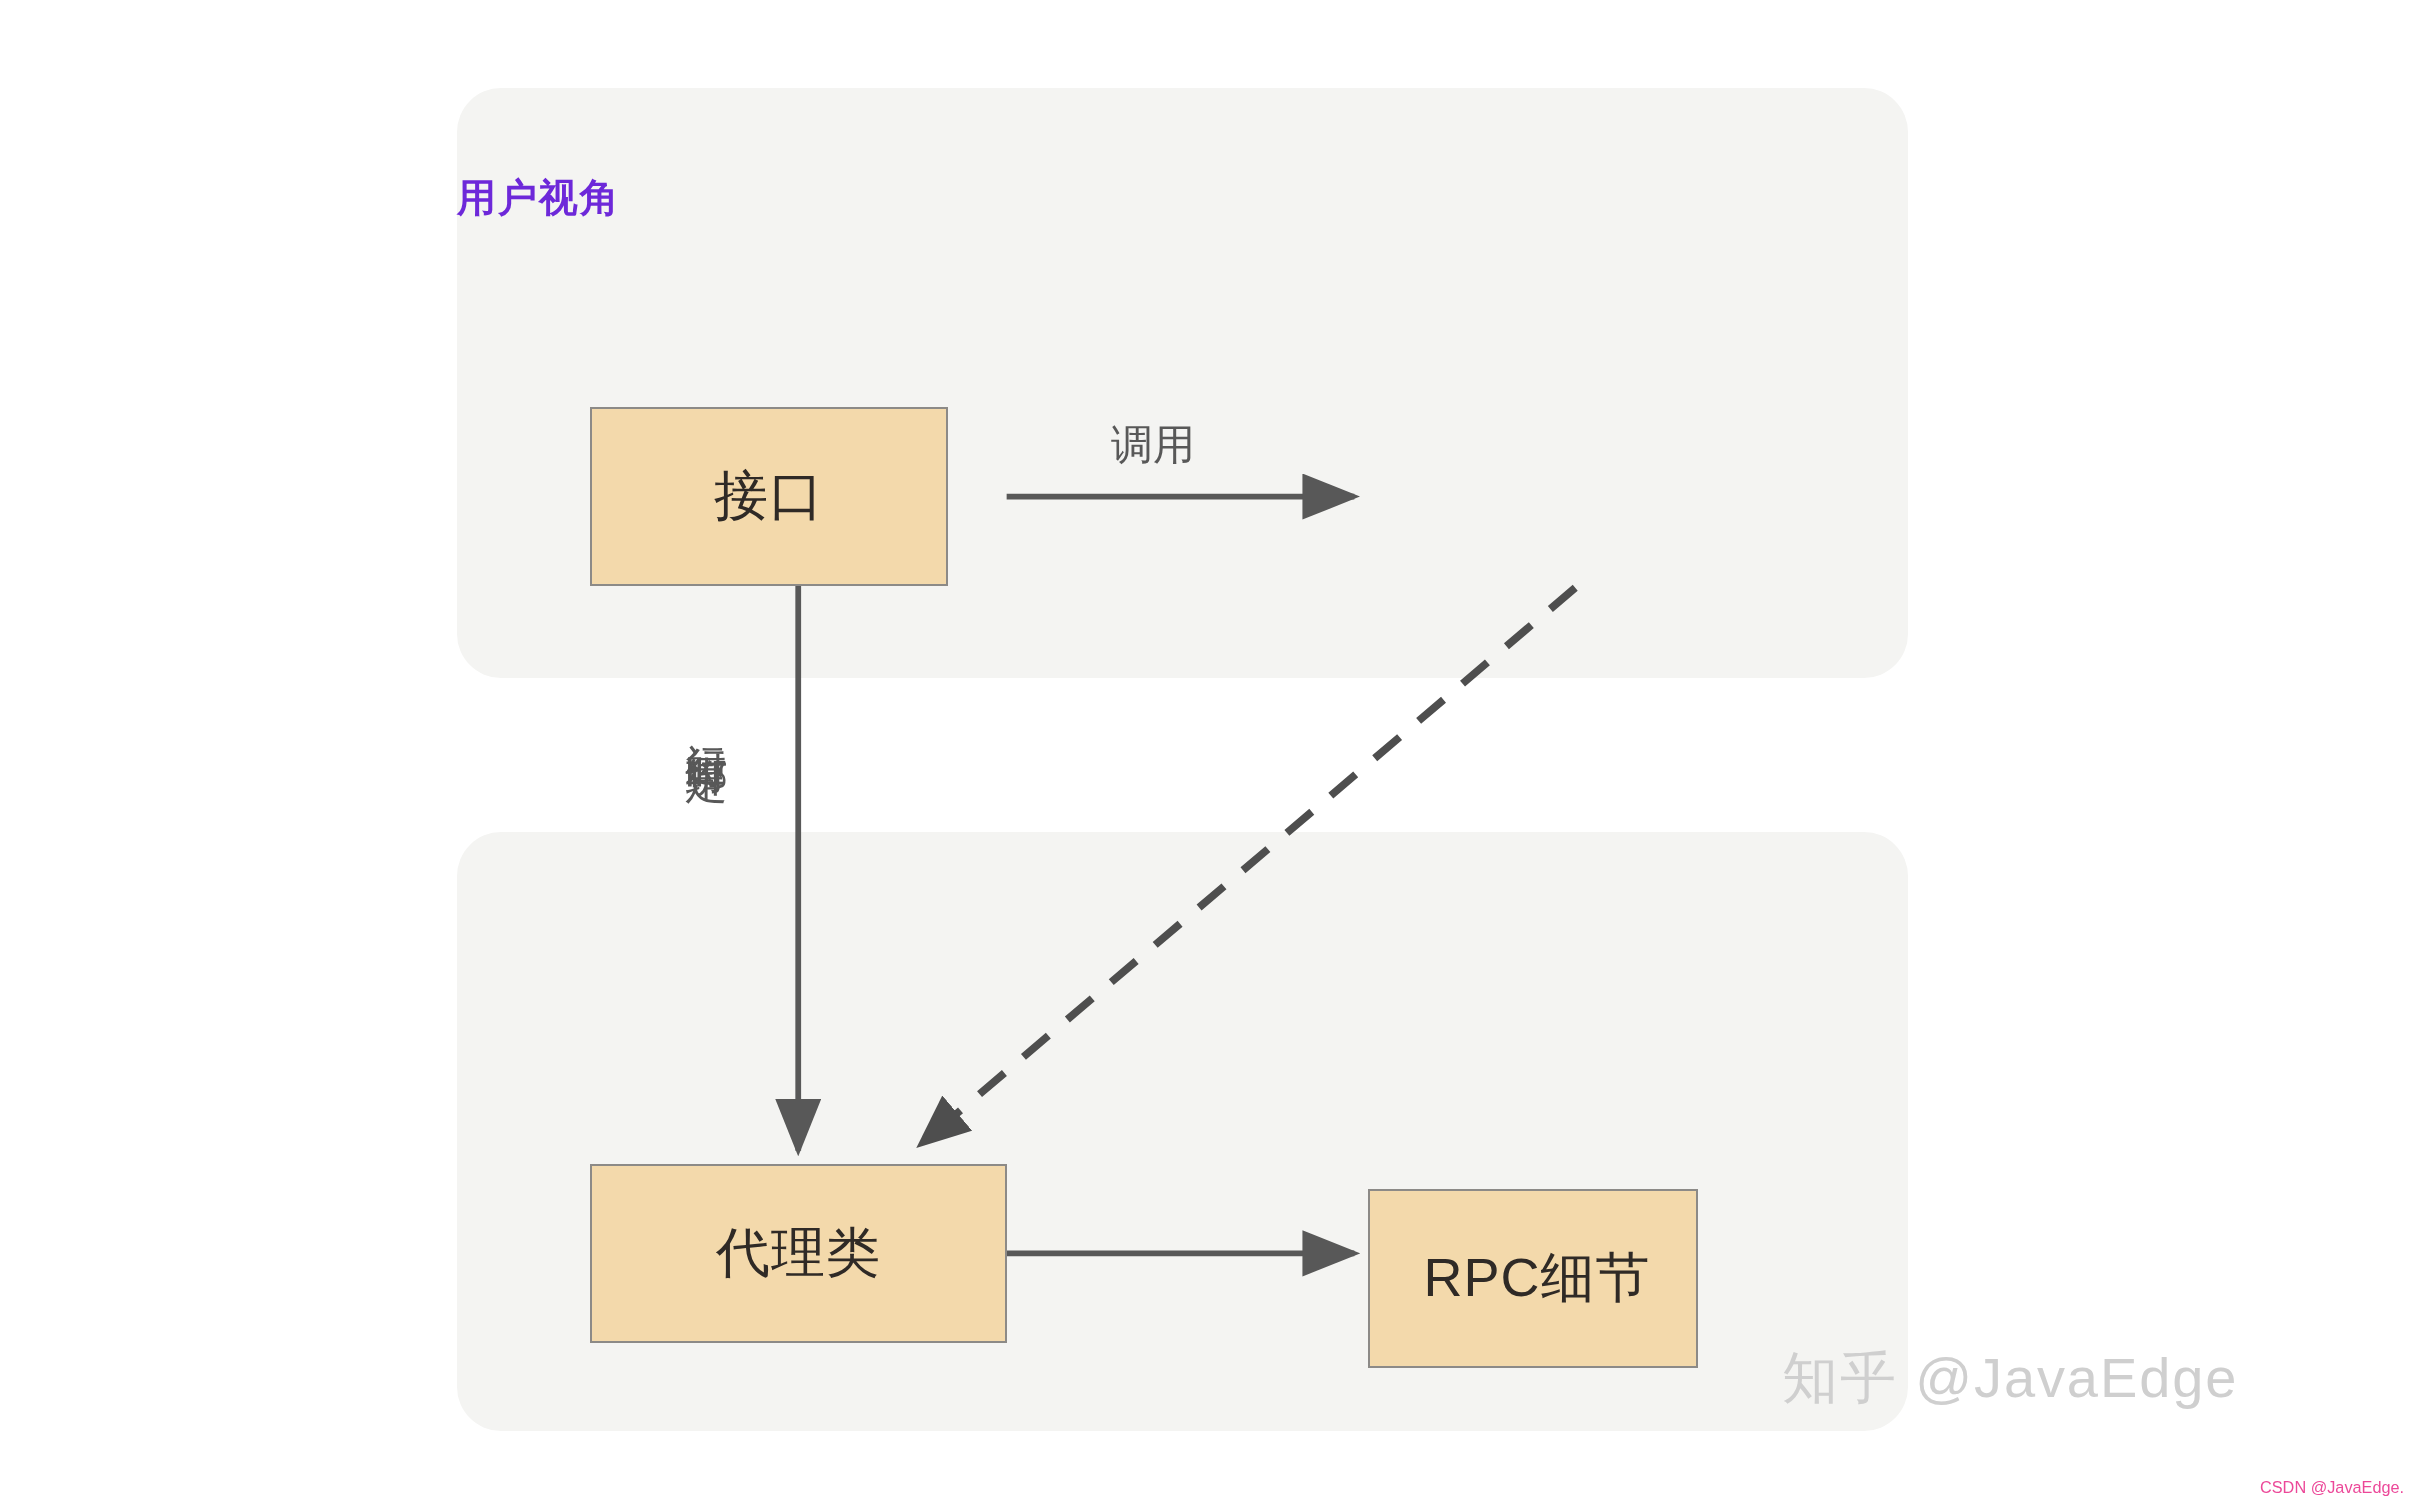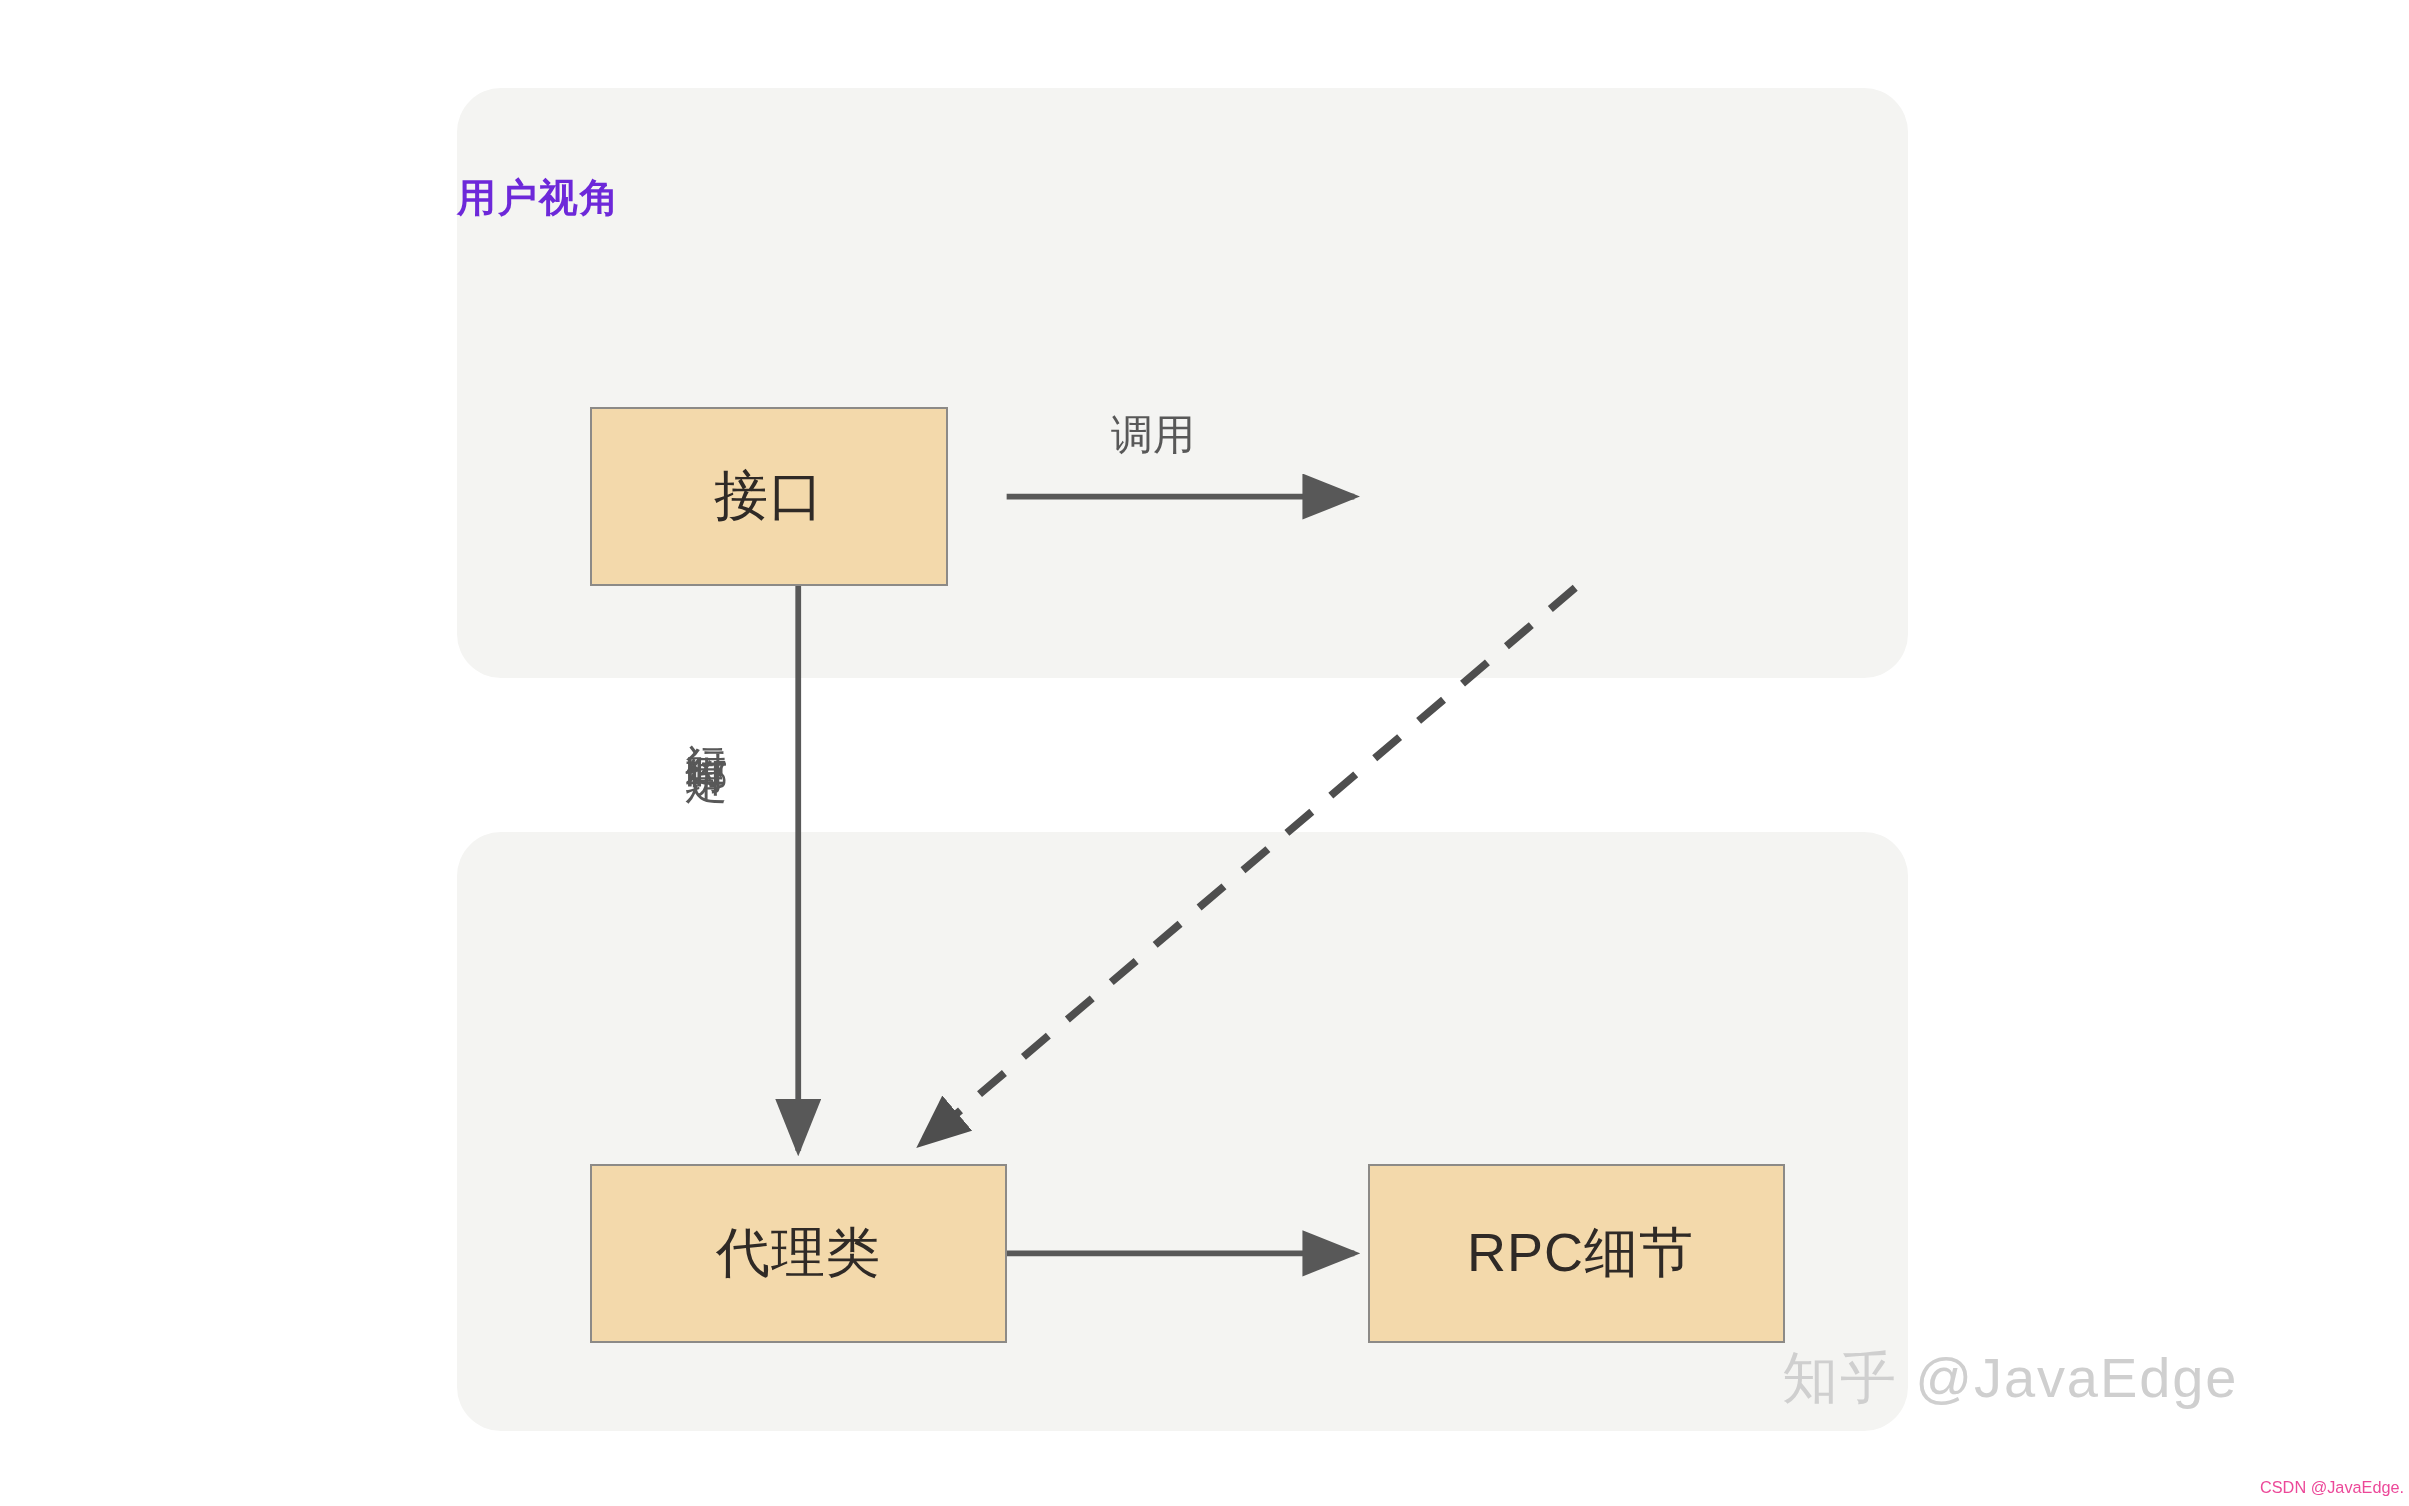--- a/index.html
+++ b/index.html
@@ -62,31 +62,31 @@
     align-items: center;
     justify-content: center;
     font-size: 54px;
     color: #2f2a26;
     letter-spacing: 1px;
     z-index: 4;
   }
   #node-interface { left: 590px;  top: 407px;  width: 358px; height: 179px; }
   #node-method    { left: 1368px; top: 407px;  width: 417px; height: 179px; }
   #node-proxy     { left: 590px;  top: 1164px; width: 417px; height: 179px; text-align: right; }
-  #node-rpc       { left: 1368px; top: 1164px; width: 417px; height: 179px; padding-left: 8px; }
+  #node-rpc       { left: 1368px; top: 1189px; width: 330px; height: 179px; padding-left: 8px; }
 
   
   .edge-label-h {
     position: absolute;
     font-size: 42px;
     color: #585858;
     white-space: nowrap;
     z-index: 5;
   }
-  #label-call { left: 1111px; top: 407px; }
+  #label-call { left: 1111px; top: 417px; }
 
   
   .edge-label-v {
     position: absolute;
     font-size: 42px;
     color: #585858;
     z-index: 5;
     writing-mode: vertical-rl;
     text-orientation: upright;
     line-height: 1.08;

